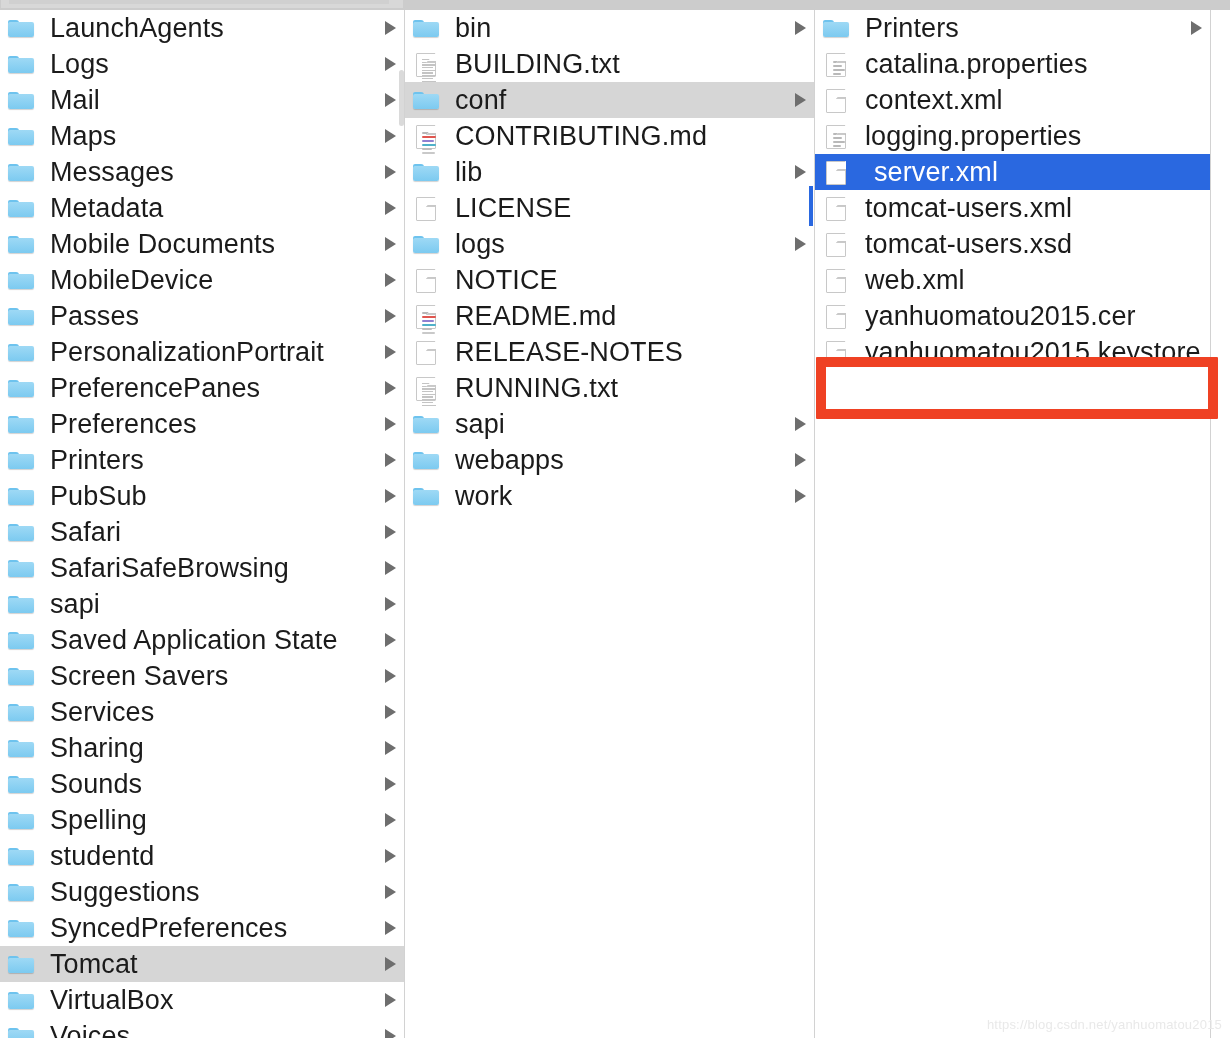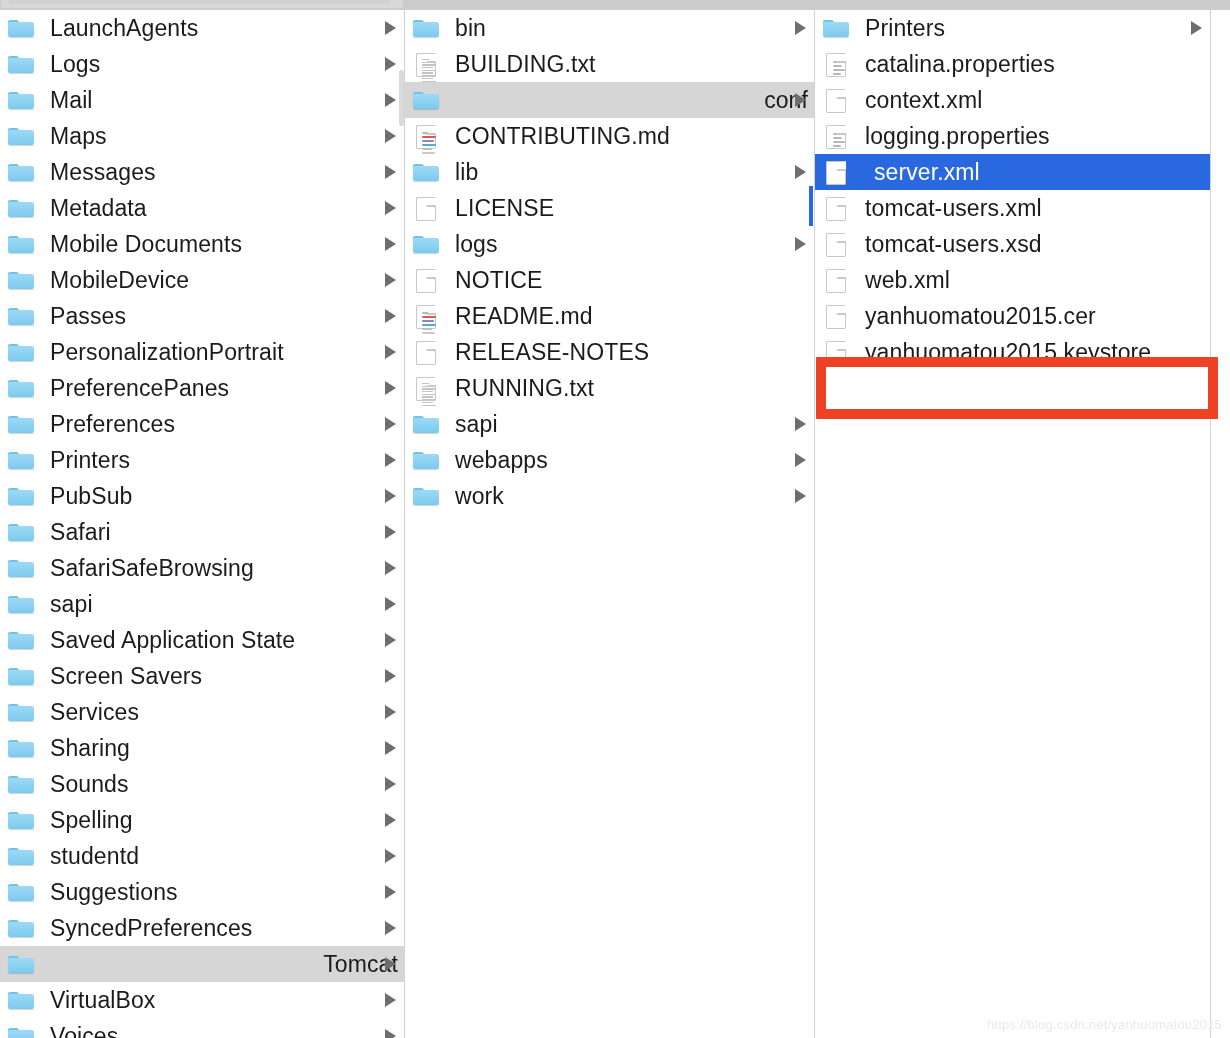--- a/index.html
+++ b/index.html
@@ -61,26 +61,26 @@
   .row {
     position: relative;
     display: flex;
     align-items: center;
     height: 36px;
     padding-left: 8px;
     padding-right: 6px;
     cursor: default;
     user-select: none;
   }
-  .row.sel-gray { background: #d6d6d6; justify-content: space-between; }
+  .row.sel-gray { background: #d6d6d6; }
   .row.sel-blue { background: #2a68e0; gap: 9px; }
   .row.sel-blue .row-label { color: #ffffff; }
 
   .row-label {
-    font-size: 23px;
+    font-size: 27px;
     color: #1b1b1b;
     letter-spacing: .1px;
     white-space: nowrap;
     margin-left: 15px;
     line-height: 1;
   }
 
   .chev {
     position: absolute;
     right: 8px; top: 50%;

